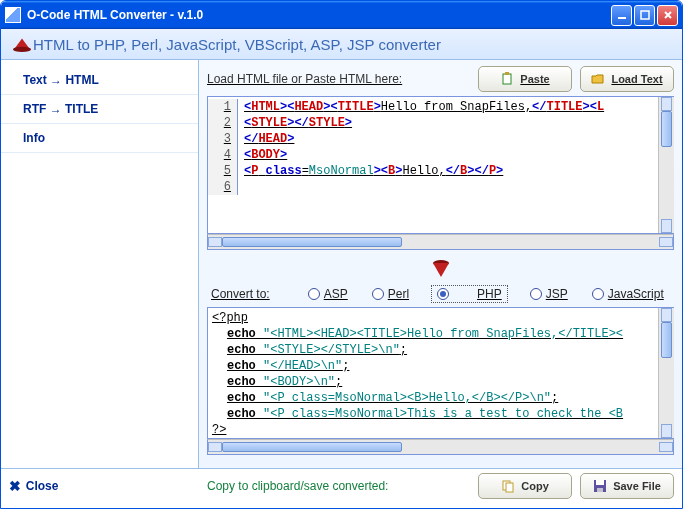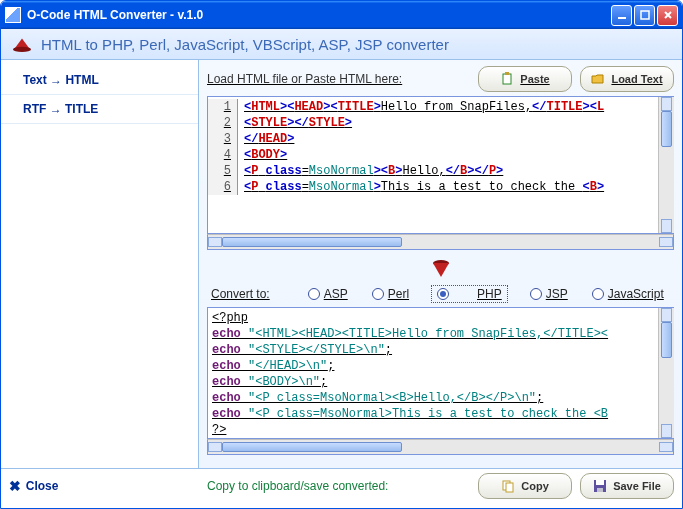--- a/index.html
+++ b/index.html
@@ -39,21 +39,20 @@
   color: #fff; font-weight: bold; font-size: 11px;
   cursor: pointer;
 }
 .titlebar .win-btn.close { background: linear-gradient(to bottom,#f08080,#d23a3a); }
 .header-strip {
   background: linear-gradient(to bottom,#e8f1ff,#d6e7ff);
   border-bottom: 1px solid #99bfeb;
   padding: 6px 10px;
   display: flex;
   align-items: center;
-  gap: 8px;
   color: #3b69b6;
   font-size: 15px;
 }
 .header-strip .logo-icon {
   width: 22px; height: 18px;
 }
 .main-area {
   display: flex;
   height: calc(100% - 28px - 37px - 34px);
 }
@@ -90,21 +89,21 @@
   align-items: center;
   gap: 8px;
   margin-bottom: 4px;
 }
 .top-row .label { flex: 1; font-size: 12px; color: #333; }
 .btn {
   height: 22px;
   min-width: 94px;
   background: linear-gradient(to bottom,#fff,#e9e9e2);
   border: 1px solid #a6a68e;
-  border-radius: 10px;
+  border-radius: 5px;
   font-size: 11px;
   font-weight: bold;
   color: #333;
   display: inline-flex;
   align-items: center;
   justify-content: center;
   gap: 6px;
   cursor: pointer;
   padding: 12px 10px;
 }
@@ -217,21 +216,21 @@
   font-size: 12px;
   display: flex; align-items: center; gap: 5px;
   cursor: pointer;
   width: 190px;
 }
 .footer-row .close-link .x-ico { color: #003399; font-size: 14px; }
 .footer-row .flabel { flex: 1; font-size: 12px; color: #15803d; }
 .t-blue { color: #0000cc; font-weight: bold; }
 .t-red { color: #cc0000; font-weight: bold; }
 .t-teal { color: #008080; }
-.t-k { color: #701a75; font-weight: bold; }
+.t-k { color: #000000; font-weight: bold; margin-left: 15px; }
 .t-str { color: #008080; }
 </style>
 </head>
 <body>
 
 <div class="titlebar">
   <div class="app-icon"></div>
   <div class="title">O-Code HTML Converter - v.1.0</div>
   <div class="win-btns">
     <div class="win-btn">
@@ -260,20 +259,23 @@
   <span>HTML to PHP, Perl, JavaScript, VBScript, ASP, JSP converter</span>
 </div>
 
 <div class="main-area">
   <div class="sidebar">
     <div class="side-item">
       <span>Text → HTML</span>
     </div>
     <div class="side-item">
       <span>RTF → TITLE</span>
+    </div>
+    <div class="side-item">
+      <span>Info</span>
     </div>
   </div>
 
   <div class="right-panel">
     <div class="top-row">
       <span class="label">Load HTML file or Paste HTML here:</span>
       <button class="btn">
         <svg class="ico" viewBox="0 0 14 14">
             <rect x="3" y="2" width="8" height="10" fill="#fff" stroke="#2a8a2a"></rect>
             <rect x="5" y="0" width="4" height="3" fill="#c0a030"></rect>
@@ -305,21 +307,20 @@
           <div class="cline">
             <span class="gutter">4</span>
             <span><span class="t-blue">&lt;</span><span class="t-red">BODY</span><span class="t-blue">&gt;</span></span>
           </div>
           <div class="cline">
             <span class="gutter">5</span>
             <span><span class="t-blue">&lt;</span><span class="t-red">P</span><span> </span><span class="t-blue">class</span><span>=</span><span class="t-teal">MsoNormal</span><span class="t-blue">&gt;&lt;</span><span class="t-red">B</span><span class="t-blue">&gt;</span><span>Hello,</span><span class="t-blue">&lt;/</span><span class="t-red">B</span><span class="t-blue">&gt;&lt;/</span><span class="t-red">P</span><span class="t-blue">&gt;</span></span>
           </div>
           <div class="cline">
             <span class="gutter">6</span>
-            <span><span class="t-blue">&lt;</span><span class="t-red">P</span><span> </span><span class="t-blue">class</span><span>=</span><span class="t-teal">MsoNormal</span><span class="t-blue">&gt;</span><span>This is a test to check the </span><span class="t-blue">&lt;</span><span class="t-red">B</span><span class="t-blue">&gt;</span></span>
           </div>
         </div>
       <div class="code-scroll-v">
           <div class="thumb"></div>
         </div>
     </div>
     <div class="code-scroll-h">
         <div class="thumb"></div>
       </div>
 

